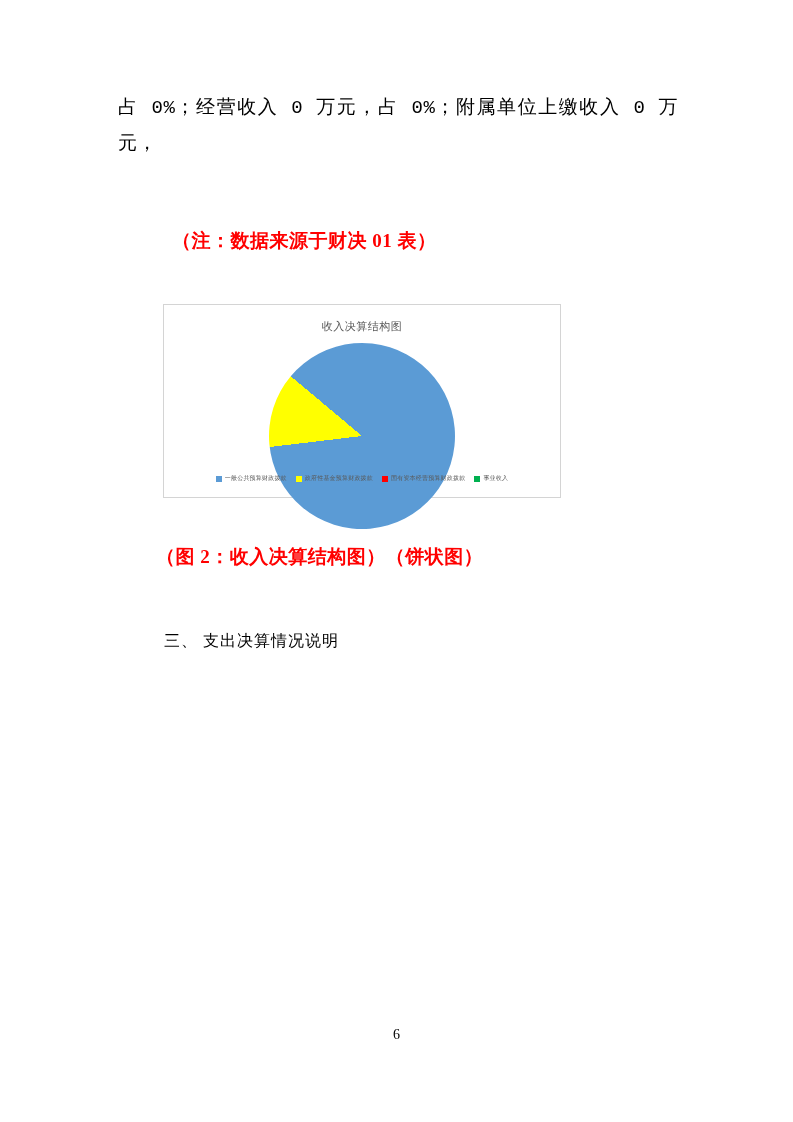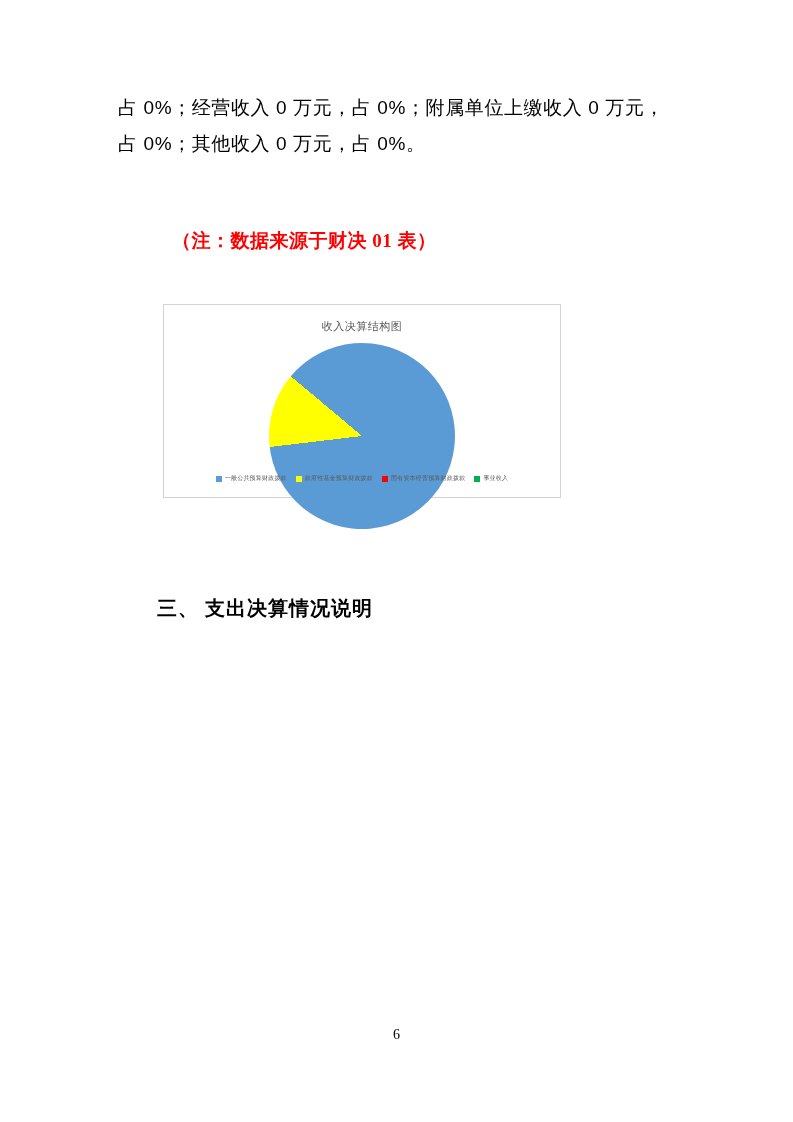--- a/index.html
+++ b/index.html
@@ -23,21 +23,21 @@
     background: #fff;
   }
   .content {
     position: absolute;
     left: 118px;
     top: 90px;
     width: 560px;
   }
   
   .para {
-    font-family: Liberation Sans, sans-serif;
+    font-family: Liberation Mono, monospace;
     font-size: 19px;
     line-height: 36px;
     letter-spacing: 0.6px;
     text-align: justify;
     margin: 0;
     color: #000;
   }
   .para.indent {
     text-indent: 38px;
   }
@@ -48,25 +48,25 @@
     font-weight: bold;
     line-height: 34px;
     letter-spacing: 0.5px;
     margin: 16px;
   }
   .note-indent {
     text-indent: 38px;
   }
   .heading {
     font-family: "Liberation Serif", "DejaVu Serif", serif;
-    font-size: 20px;
-    font-weight: bold;
+    font-size: 16px;
+    font-weight: normal;
     line-height: 34px;
     letter-spacing: 1px;
-    margin: 1px;
+    margin: 8px;
     text-indent: 38px;
   }
   .spacer-lg { height: 46px; }
   .spacer-md { height: 30px; }
   .spacer-xs { height: 10px; }
 
   
   .chart-box {
     position: relative;
     width: 398px;
@@ -150,21 +150,20 @@
     color: #000;
   }
 </style>
 </head>
 <body>
 
 <div class="page">
   <div class="content">
 
     <p class="para">占 0%；经营收入 0 万元，占 0%；附属单位上缴收入 0 万元，</p>
-    <p class="para">占 0%；其他收入 0 万元，占 0%。</p>
 
     <div class="spacer-lg"></div>
 
     <p class="note note-indent">（注：数据来源于财决 01 表）</p>
 
     <div class="spacer-md"></div>
 
     <div class="chart-box">
       <div class="chart-title">收入决算结构图</div>
       <div class="pie-wrap">
@@ -185,20 +184,21 @@
           </div>
           <div class="legend-item">
             <span class="legend-swatch" style="background: rgb(0, 176, 80);"></span>
             <span>事业收入</span>
           </div>
         </div>
     </div>
 
     <div class="spacer-lg"></div>
 
+    <p class="fig-caption">（图 2：收入决算结构图）（饼状图）</p>
 
     <div class="spacer-lg"></div>
 
     <p class="heading">三、 支出决算情况说明</p>
 
     <div class="spacer-xs"></div>
 
 
     <div class="spacer-xs"></div>
 

